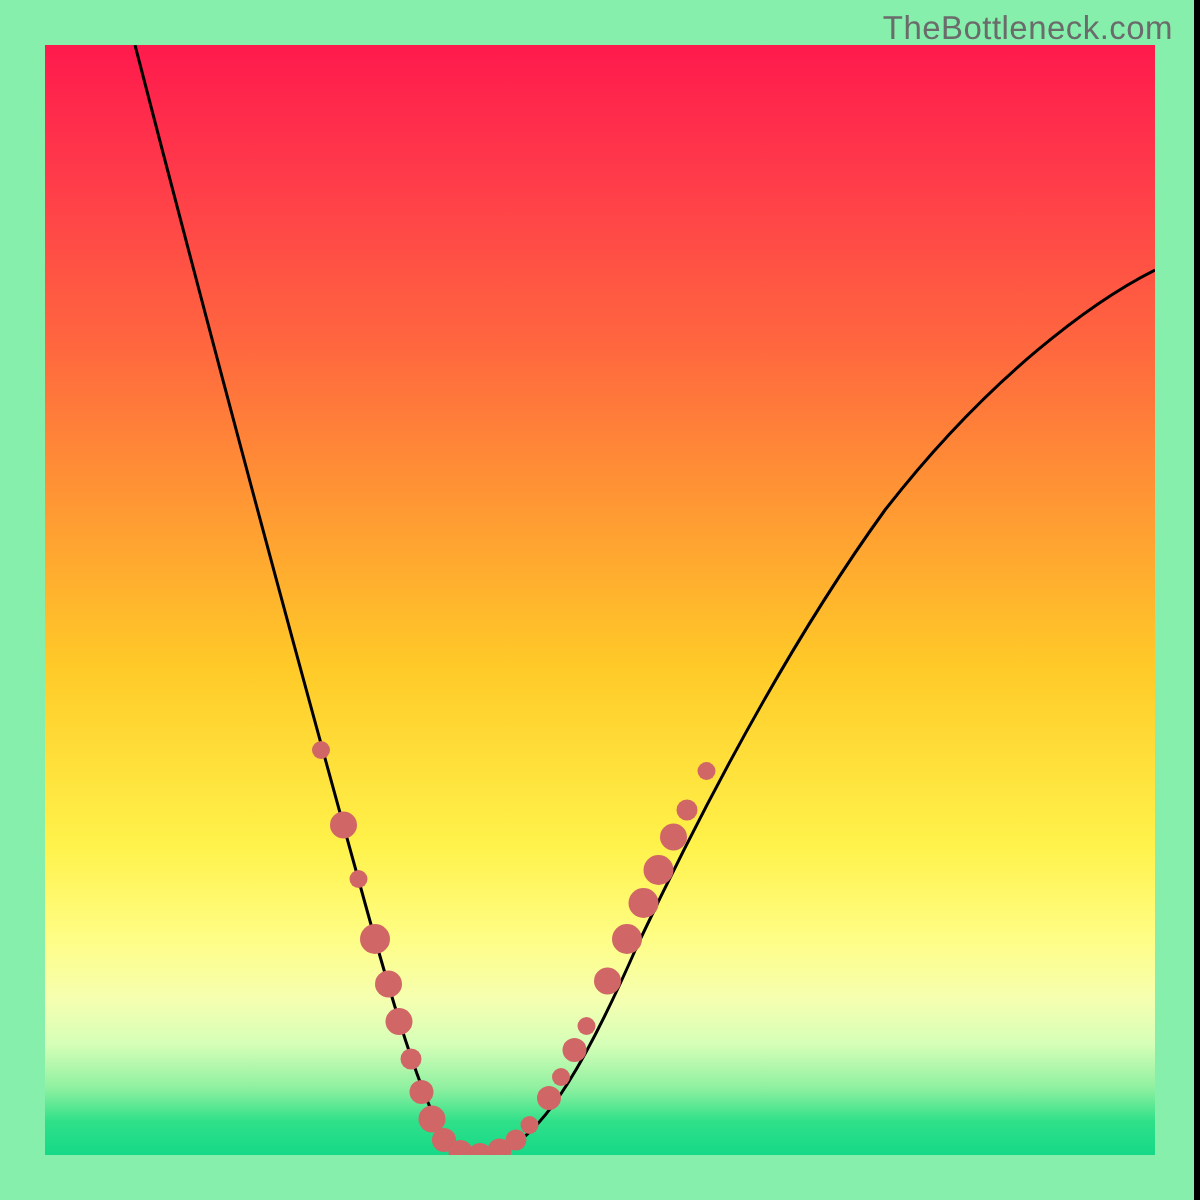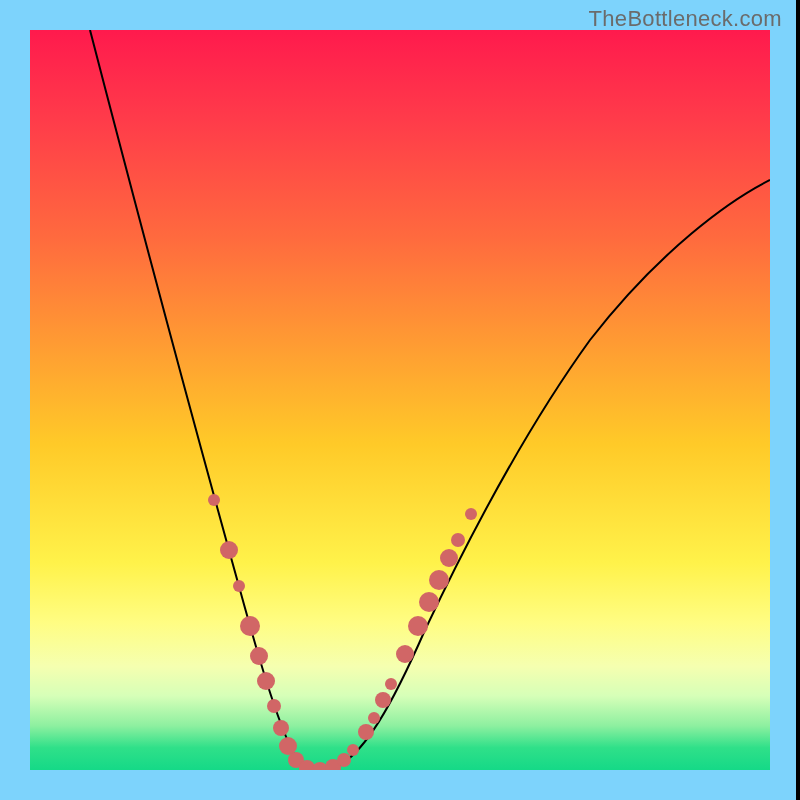--- a/index.html
+++ b/index.html
@@ -10,21 +10,21 @@
     overflow: hidden;
     background: #000;
     font-family: Arial, Helvetica, sans-serif;
   }
   .frame {
     position: absolute;
     left: 0;
     top: 0;
     width: 796px;
     height: 800px;
-    background: #7dd3fc;
+    background: #86efac;
   }
   .plot {
     position: absolute;
     left: 30px;
     top: 30px;
     width: 740px;
     height: 740px;
     background: linear-gradient(to bottom,
       #ff1a4d 0%,
       #ff3b4a 12%,

